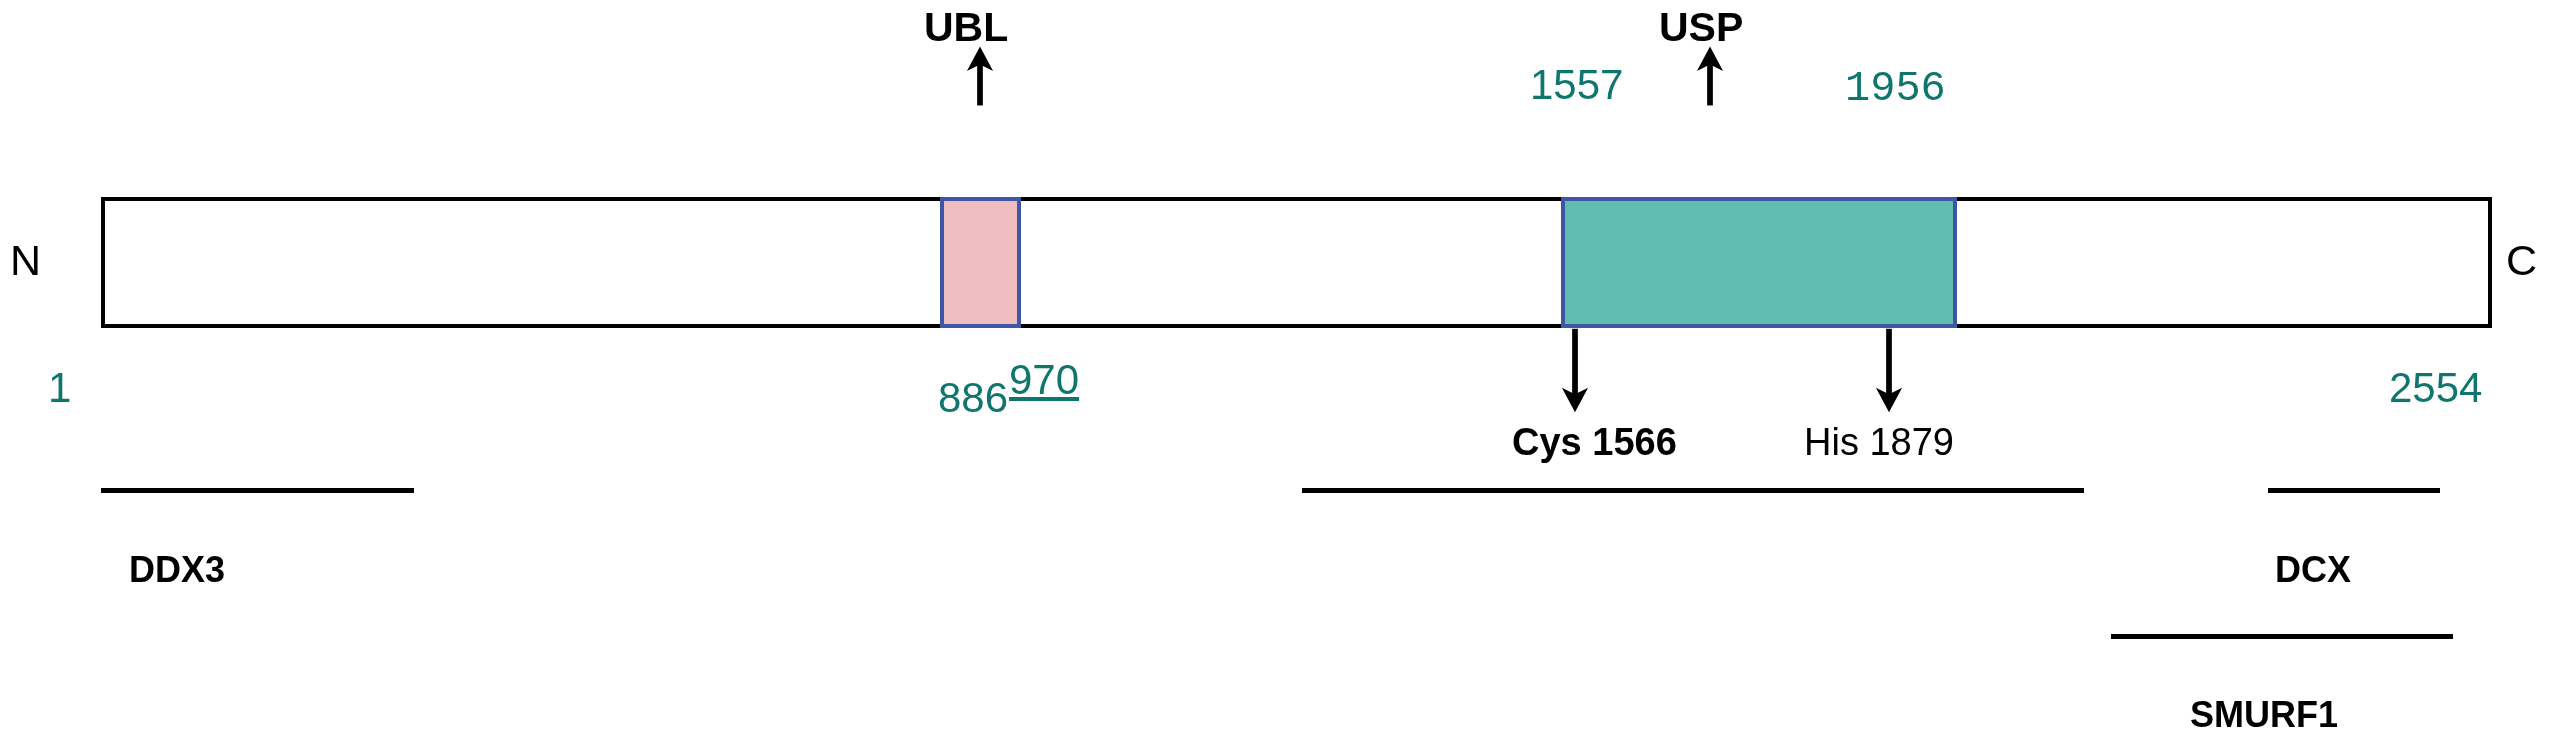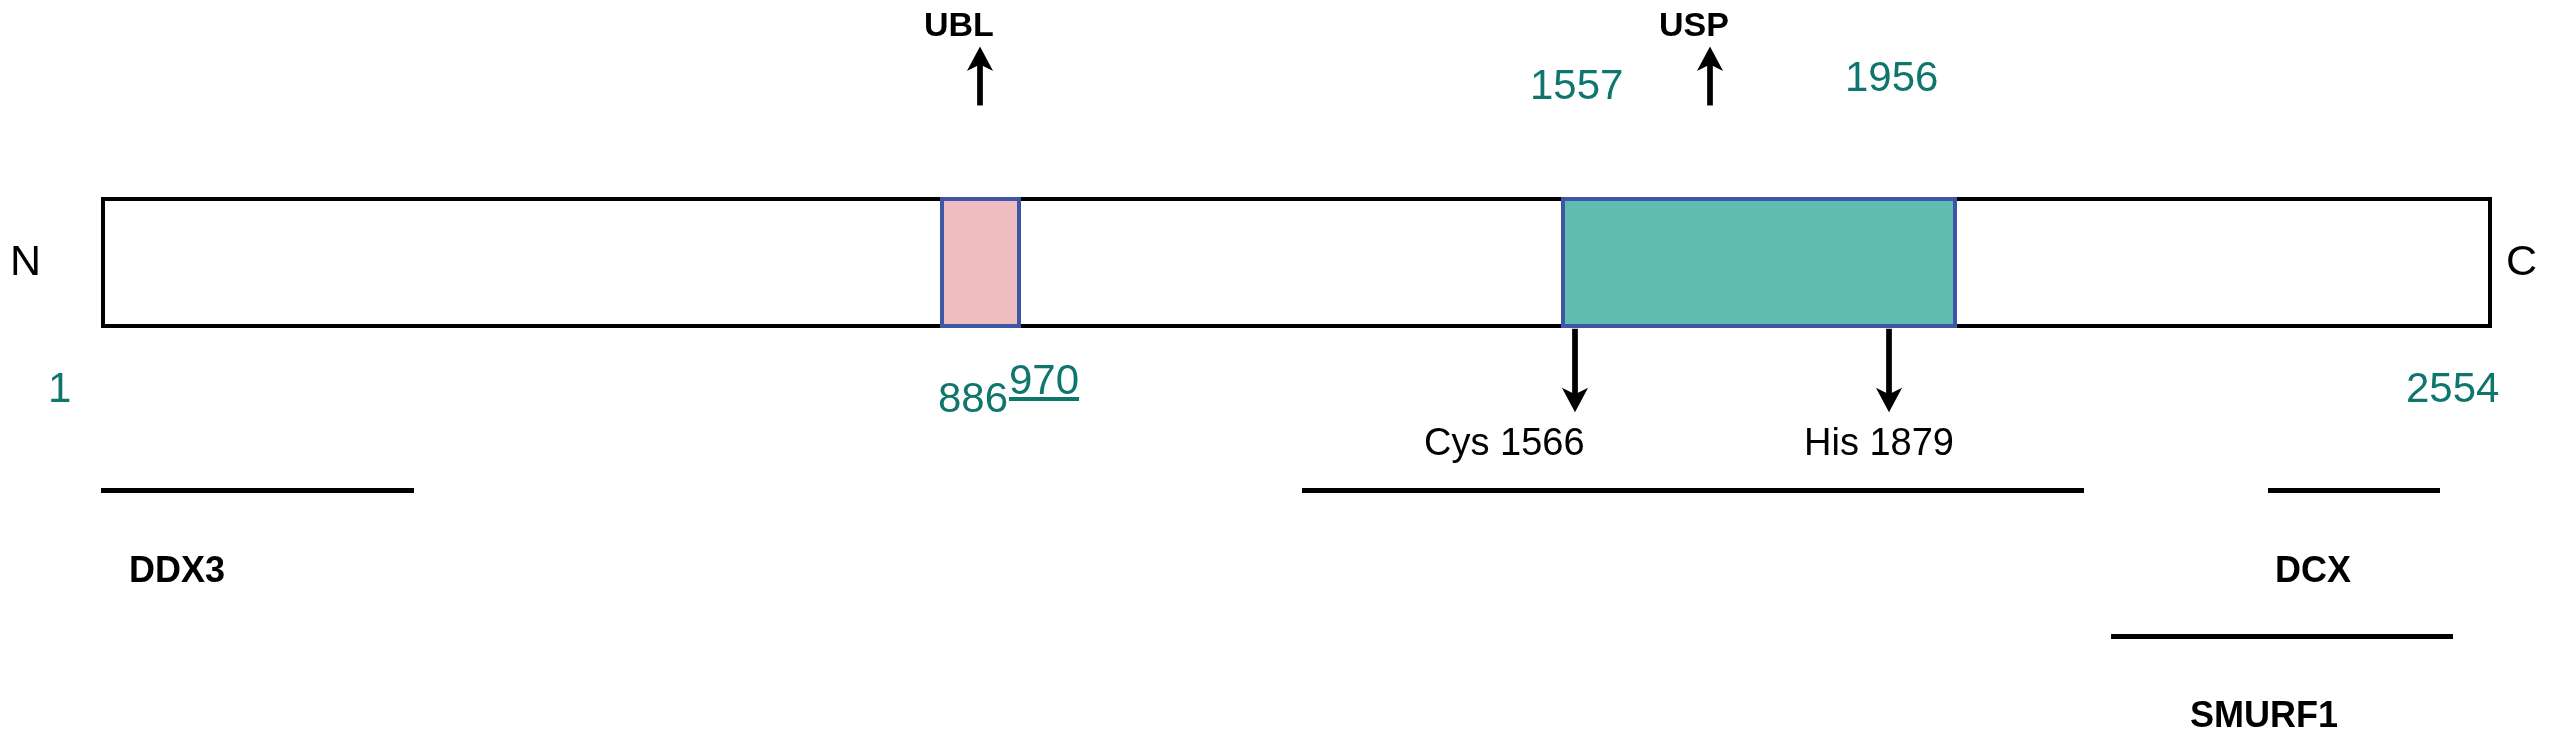--- a/index.html
+++ b/index.html
@@ -54,21 +54,21 @@
     color: #000000;
     line-height: 1;
     font-weight: 400;
   }
   #n-terminus { left: 10px;  top: 239px; }
   #c-terminus { left: 2506px; top: 239px; }
 
   
   .domain-title {
     position: absolute;
-    font-size: 34px;
+    font-size: 41px;
     font-weight: bold;
     color: #000000;
     line-height: 1;
     white-space: nowrap;
   }
   #ubl-title { left: 924px; top: 6.6px; }
   #usp-title { left: 1659px; top: 6.6px; }
 
   
   .arrow-up {
@@ -93,34 +93,34 @@
     position: absolute;
     font-size: 42px;
     color: #0f766e;
     line-height: 1;
     white-space: nowrap;
     font-weight: 400;
   }
   #pos-1     { left: 48px;   top: 367px; }
   #pos-886   { left: 906px; top: 377px; margin-left: 32px; }
   #pos-970   { left: 1009px; top: 359px; text-decoration: underline; }
-  #pos-2554  { left: 2389px; top: 367px; margin-left: 17px; }
+  #pos-2554  { left: 2389px; top: 367px; }
   #pos-1557  { left: 1530px; top: 64px;  }
-  #pos-1956  { left: 1845px; top: 56px;  }
+  #pos-1956  { left: 1845px; top: 68px; font-family: Liberation Mono, monospace;  }
 
   
   .residue {
     position: absolute;
     font-size: 38px;
     color: #000000;
     line-height: 1;
     white-space: nowrap;
     font-weight: 400;
   }
-  #cys-label { left: 1424px; top: 423px; }
+  #cys-label { left: 1512px; top: 423px; font-weight: bold; }
   #his-label { left: 1804px; top: 423px; }
 
   
   .partner-line {
     position: absolute;
     height: 5px;
     background: #000000;
   }
   #ddx3-line   { left: 101px;  top: 488px; width: 313px; }
   #mcl1-line   { left: 1302px; top: 488px; width: 782px; }

